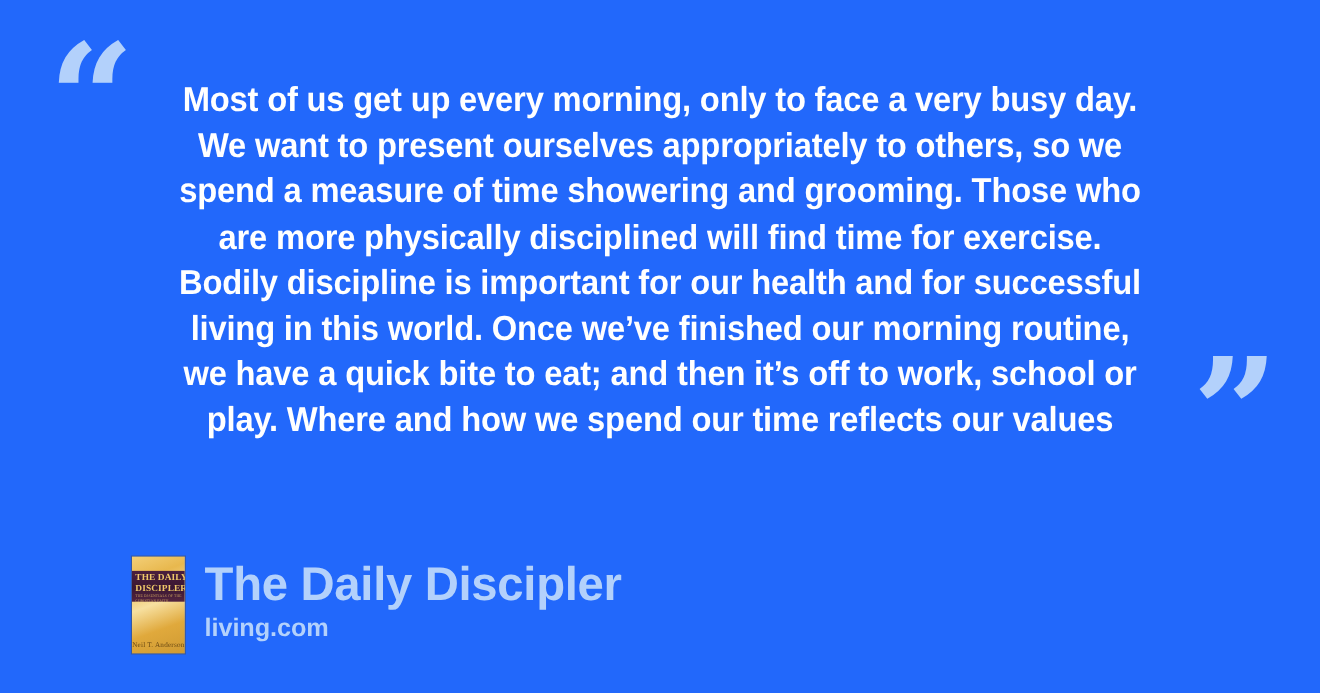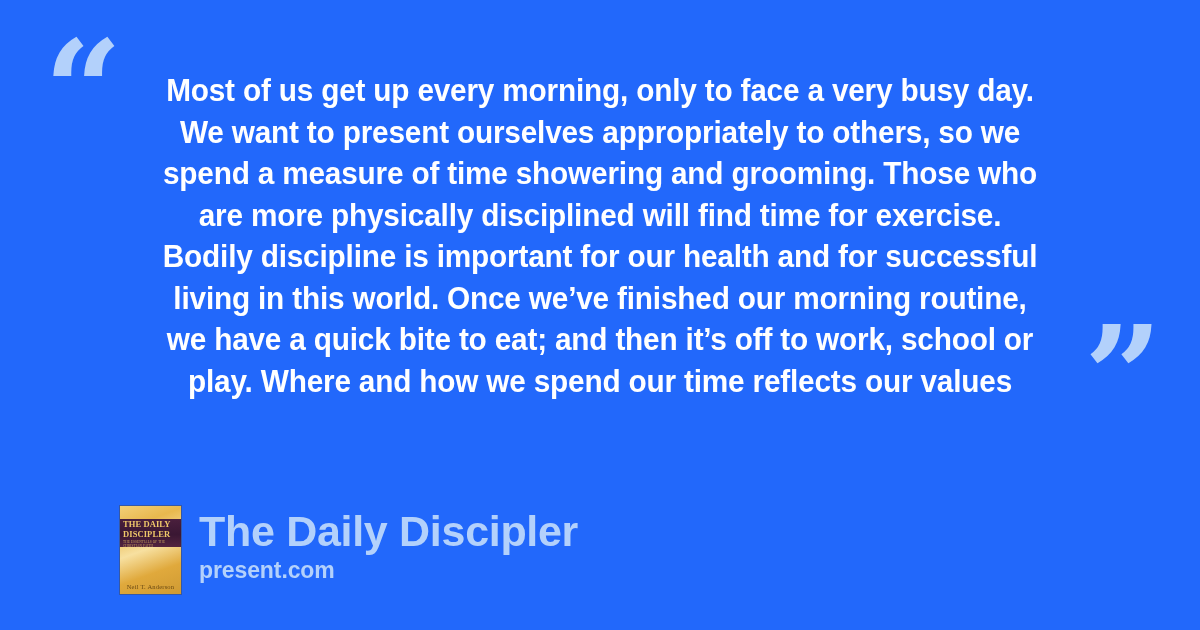--- a/index.html
+++ b/index.html
@@ -69,21 +69,21 @@
     position: absolute;
     left: 120px;
     top: 506px;
     display: flex;
     align-items: flex-start;
   }
 
   
   #book-cover {
     position: relative;
-    width: 61px;
+    width: 48px;
     height: 88px;
     flex: 0 0 auto;
     overflow: hidden;
     background: linear-gradient(160deg, #f3cf78 0%, #e8b84e 22%, #f7e0a0 48%, #e0a93c 72%, #cf9a33 100%);
     box-shadow: 0 0 0 1px rgba(90,60,10,0.35);
   }
   #book-cover .band {
     position: absolute;
     left: 0;
     top: 13px;
@@ -188,17 +188,17 @@
       <div class="rays"></div>
       <div class="band"></div>
       <div class="band-title">THE DAILY
 DISCIPLER</div>
       <div class="band-sub">THE ESSENTIALS OF THE CHRISTIAN FAITH</div>
       <div class="author">Neil T. Anderson</div>
     </div>
 
     <div id="attribution-text">
       <div id="source-title">The Daily Discipler</div>
-      <div id="source-site">present.com</div>
+      <div id="source-site">living.com</div>
     </div>
 
   </div>
 </div>
 
 </body></html>

